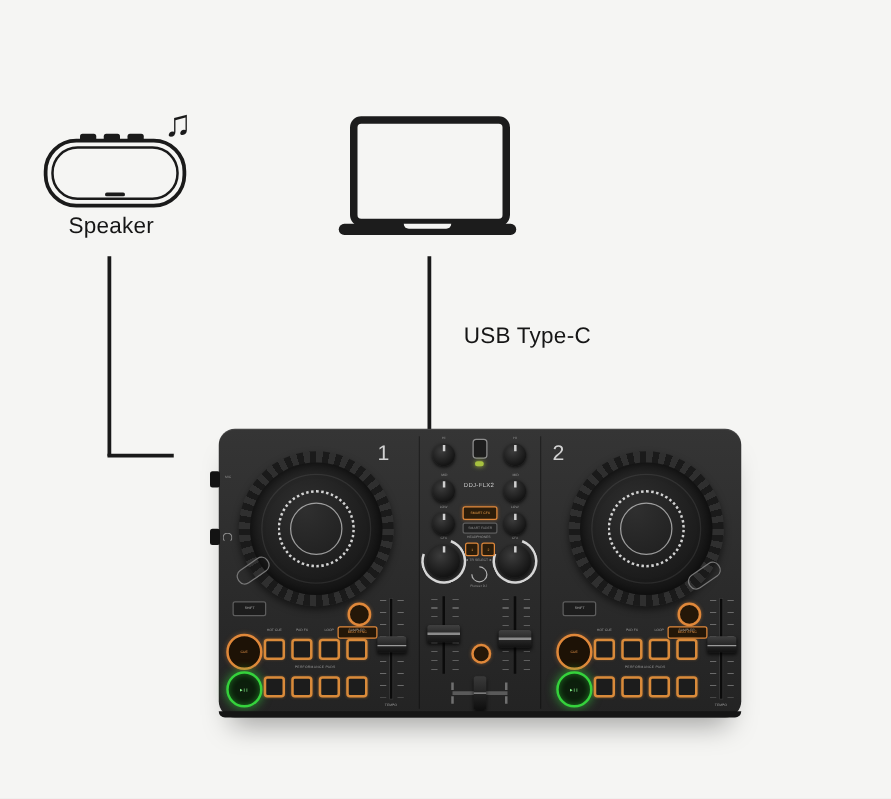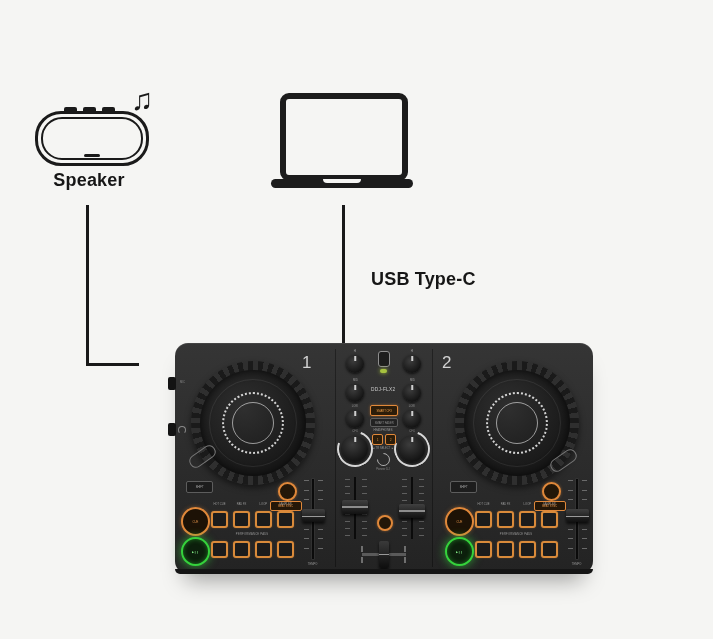--- a/index.html
+++ b/index.html
@@ -10,31 +10,31 @@
   .s45{transform:scale(.45)}
   .s80{transform:scale(.8)}
 
   
   .speaker{left:35px;top:111px;width:108px;height:49px;border:3px solid #1a1a1a;border-radius:26px;background:#f5f5f3}
   .speaker .inner{position:absolute;inset:3px;border:2px solid #1a1a1a;border-radius:21px}
   .speaker .dash{position:absolute;left:50%;bottom:6px;transform:translateX(-50%);width:16px;height:3px;background:#1a1a1a;border-radius:2px}
   .nub{position:absolute;top:-7px;width:13px;height:6px;background:#1a1a1a;border-radius:2px}
   .nub.n1{left:26px}.nub.n2{left:45px}.nub.n3{left:64px}
   .note{left:131px;top:85px;font-size:30px;color:#1a1a1a;line-height:1}
-  .toplbl{color:#161616;font-size:18px;font-weight:700;letter-spacing:.2px}
+  .toplbl{color:#161616;font-size:18px;font-weight:400;letter-spacing:.2px}
   .speaker-lbl{left:35px;top:170px;width:108px;text-align:center}
   .laptop-screen{left:280px;top:93px;width:128px;height:88px;border:6px solid #1c1c1c;border-radius:9px;box-sizing:border-box;background:#f5f5f3}
   .laptop-base{left:271px;top:179px;width:142px;height:9px;background:#1c1c1c;border-radius:5px}
   .laptop-notch{position:absolute;left:50%;top:0;transform:translateX(-50%);width:38px;height:4px;background:#f5f5f3;border-radius:0 0 4px 4px}
   .wire{background:#191919}
   .w1v{left:86px;top:205px;width:3px;height:160px}
   .w1h{left:86px;top:363px;width:53px;height:3px}
   .w2v{left:342px;top:205px;width:3px;height:139px}
   .audio-lbl{left:119px;top:256px;line-height:25px}
-  .usb-lbl{left:371px;top:269px}
+  .usb-lbl{left:371px;top:258px}
 
   
   .ctrl{left:175px;top:343px;width:418px;height:231px;border-radius:13px;
         background:linear-gradient(#353535,#232323);
         box-shadow:0 16px 22px -10px rgba(0,0,0,.35), inset 0 1px 0 rgba(255,255,255,.08)}
   .front{left:0;bottom:0;width:418px;height:5px;background:#151515;border-radius:0 0 13px 13px}
   .seam{top:6px;width:1px;height:218px;background:rgba(0,0,0,.35)}
   .seamL{left:160px}.seamR{left:257px}
   .jack{left:-7px;width:8px;height:13px;background:#131313;border-radius:2px}
   .jack1{top:34px}.jack2{top:80px}

